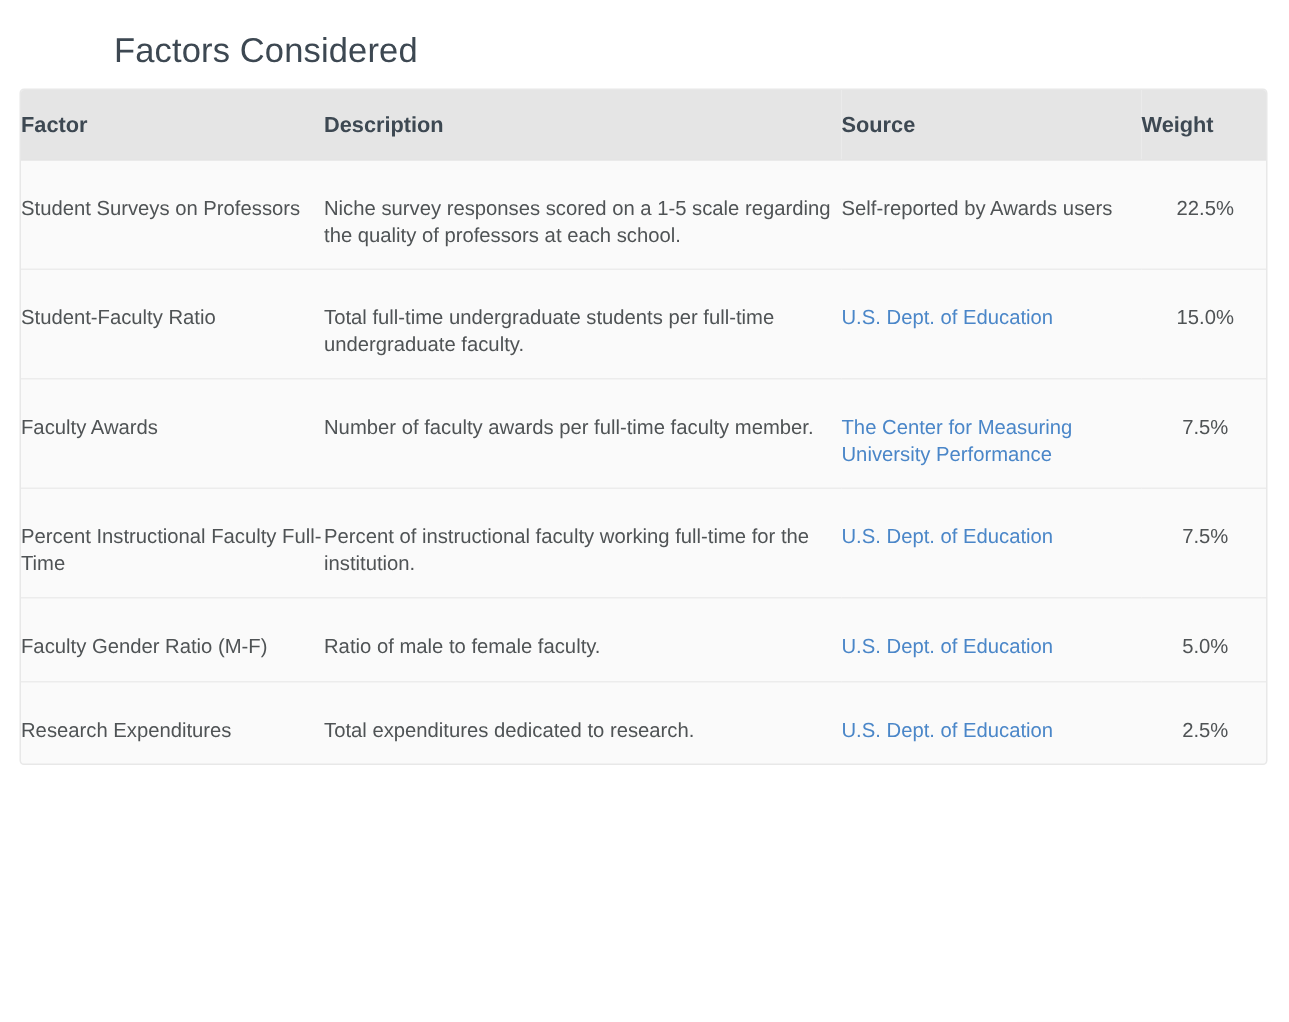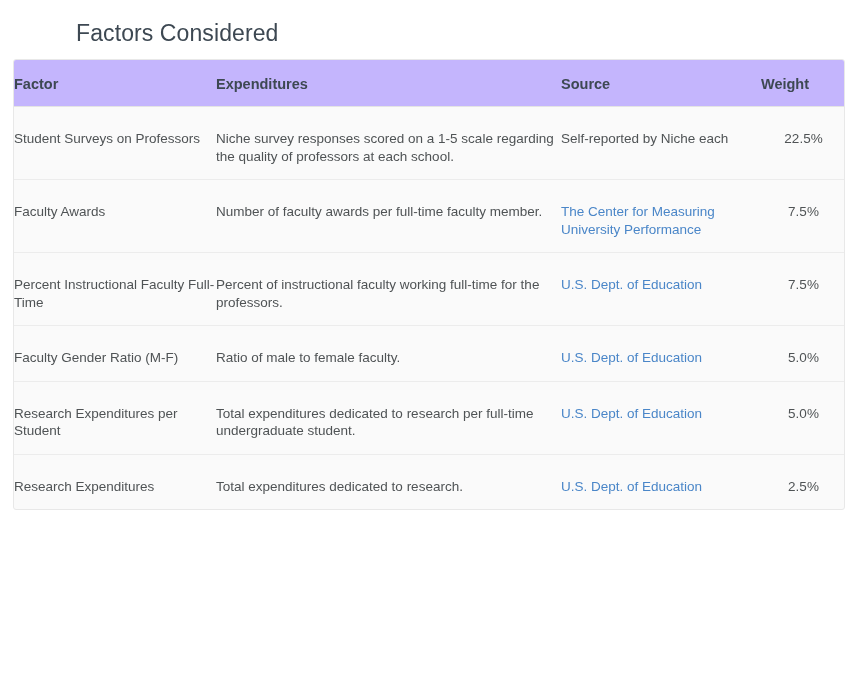--- a/index.html
+++ b/index.html
@@ -45,21 +45,21 @@
     overflow: hidden;
   }
 
   table.factors {
     width: 100%;
     border-collapse: collapse;
     table-layout: fixed;
   }
 
   table.factors thead th {
-    background: #c4b5fd;
+    background: #e5e5e5;
     font-size: 14.5px;
     font-weight: 700;
     color: #3d4852;
     text-align: left;
     padding: 16px 0 14px 0;
     border-bottom: 1px solid #e4e4e4;
     vertical-align: middle;
   }
 
   table.factors tbody td {
@@ -107,53 +107,53 @@
     <table class="factors">
       <colgroup>
         <col class="col-factor">
         <col class="col-description">
         <col class="col-source">
         <col class="col-weight">
       </colgroup>
       <thead>
         <tr>
           <th class="c-factor">Factor</th>
-          <th class="c-description">Expenditures</th>
+          <th class="c-description">Description</th>
           <th class="c-source">Source</th>
           <th class="c-weight">Weight</th>
         </tr>
       </thead>
       <tbody id="factors-body">
           <tr>
             <td class="c-factor">Student Surveys on Professors</td>
             <td class="c-description">Niche survey responses scored on a 1-5 scale regarding the quality of professors at each school.</td>
-            <td class="c-source"><span class="source-plain">Self-reported by Niche each</span></td>
+            <td class="c-source"><span class="source-plain">Self-reported by Awards users</span></td>
             <td class="c-weight">22.5%</td>
+          </tr>
+          <tr>
+            <td class="c-factor">Student-Faculty Ratio</td>
+            <td class="c-description">Total full-time undergraduate students per full-time undergraduate faculty.</td>
+            <td class="c-source"><a class="source-link" href="#">U.S. Dept. of Education</a></td>
+            <td class="c-weight">15.0%</td>
           </tr>
           <tr>
             <td class="c-factor">Faculty Awards</td>
             <td class="c-description">Number of faculty awards per full-time faculty member.</td>
             <td class="c-source"><a class="source-link" href="#">The Center for Measuring University Performance</a></td>
             <td class="c-weight">7.5%</td>
           </tr>
           <tr>
             <td class="c-factor">Percent Instructional Faculty Full-Time</td>
-            <td class="c-description">Percent of instructional faculty working full-time for the professors.</td>
+            <td class="c-description">Percent of instructional faculty working full-time for the institution.</td>
             <td class="c-source"><a class="source-link" href="#">U.S. Dept. of Education</a></td>
             <td class="c-weight">7.5%</td>
           </tr>
           <tr>
             <td class="c-factor">Faculty Gender Ratio (M-F)</td>
             <td class="c-description">Ratio of male to female faculty.</td>
-            <td class="c-source"><a class="source-link" href="#">U.S. Dept. of Education</a></td>
-            <td class="c-weight">5.0%</td>
-          </tr>
-          <tr>
-            <td class="c-factor">Research Expenditures per Student</td>
-            <td class="c-description">Total expenditures dedicated to research per full-time undergraduate student.</td>
             <td class="c-source"><a class="source-link" href="#">U.S. Dept. of Education</a></td>
             <td class="c-weight">5.0%</td>
           </tr>
           <tr>
             <td class="c-factor">Research Expenditures</td>
             <td class="c-description">Total expenditures dedicated to research.</td>
             <td class="c-source"><a class="source-link" href="#">U.S. Dept. of Education</a></td>
             <td class="c-weight">2.5%</td>
           </tr>
         </tbody>

